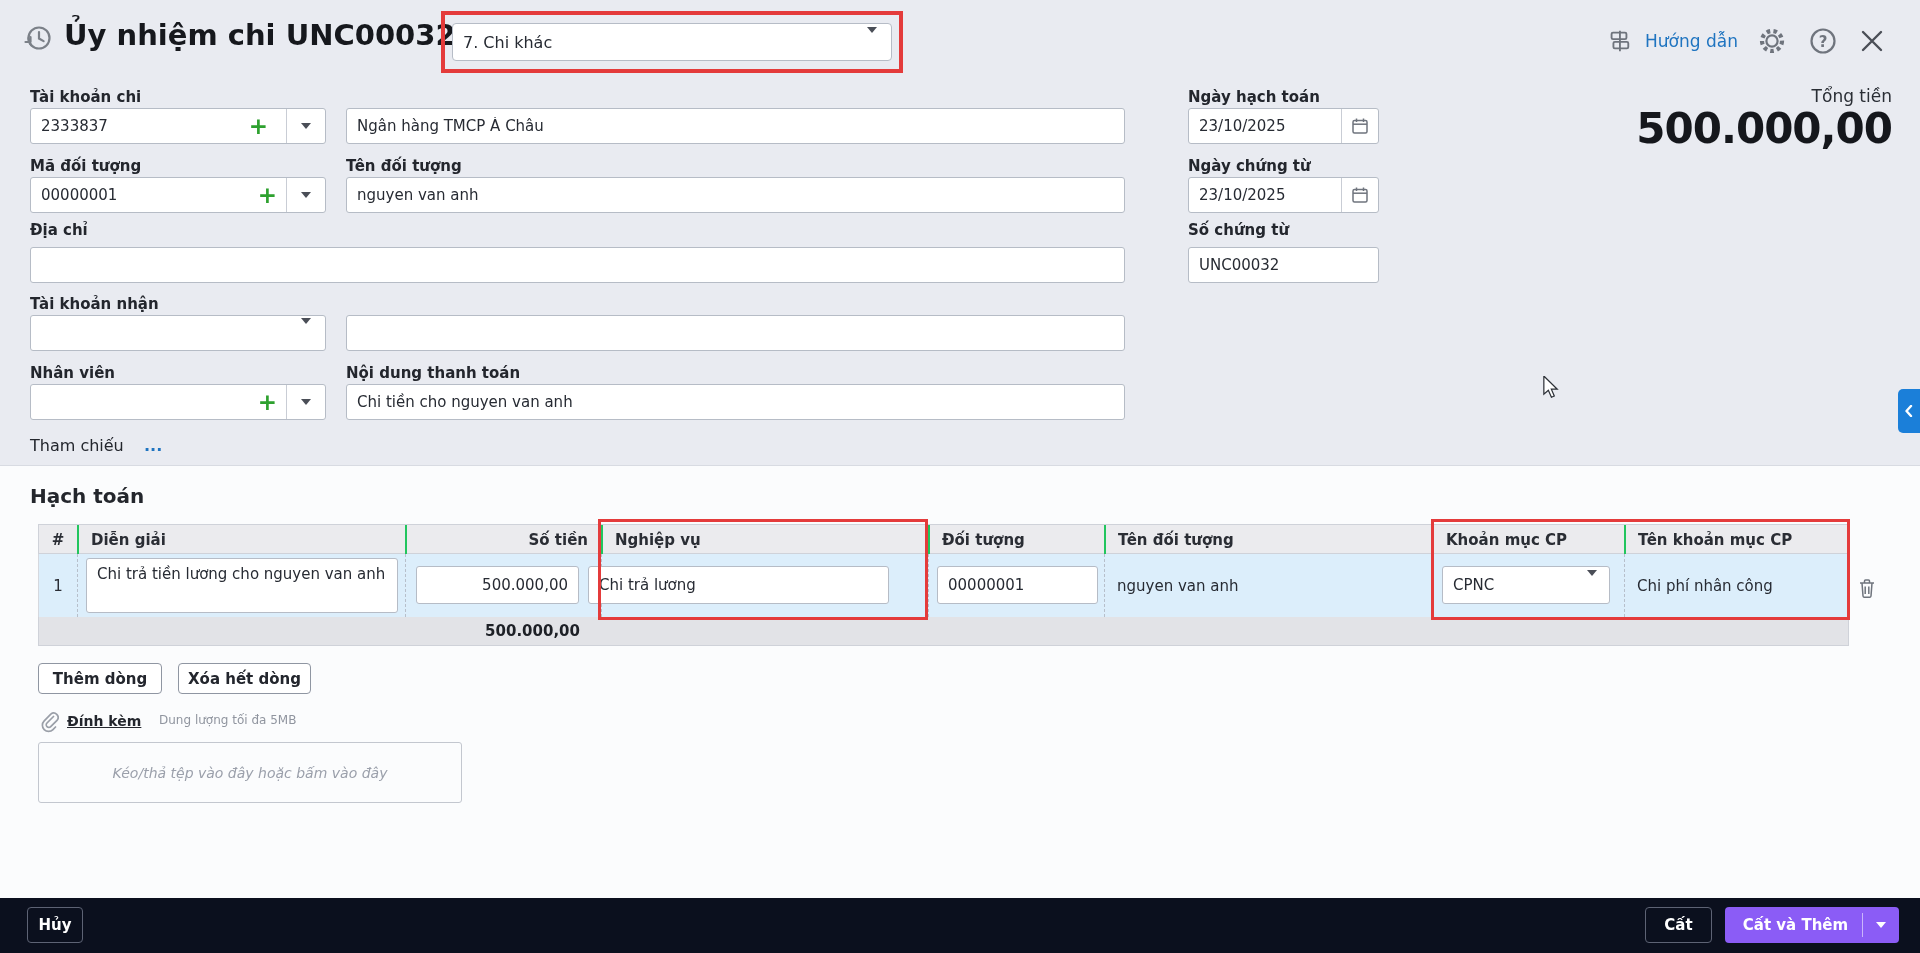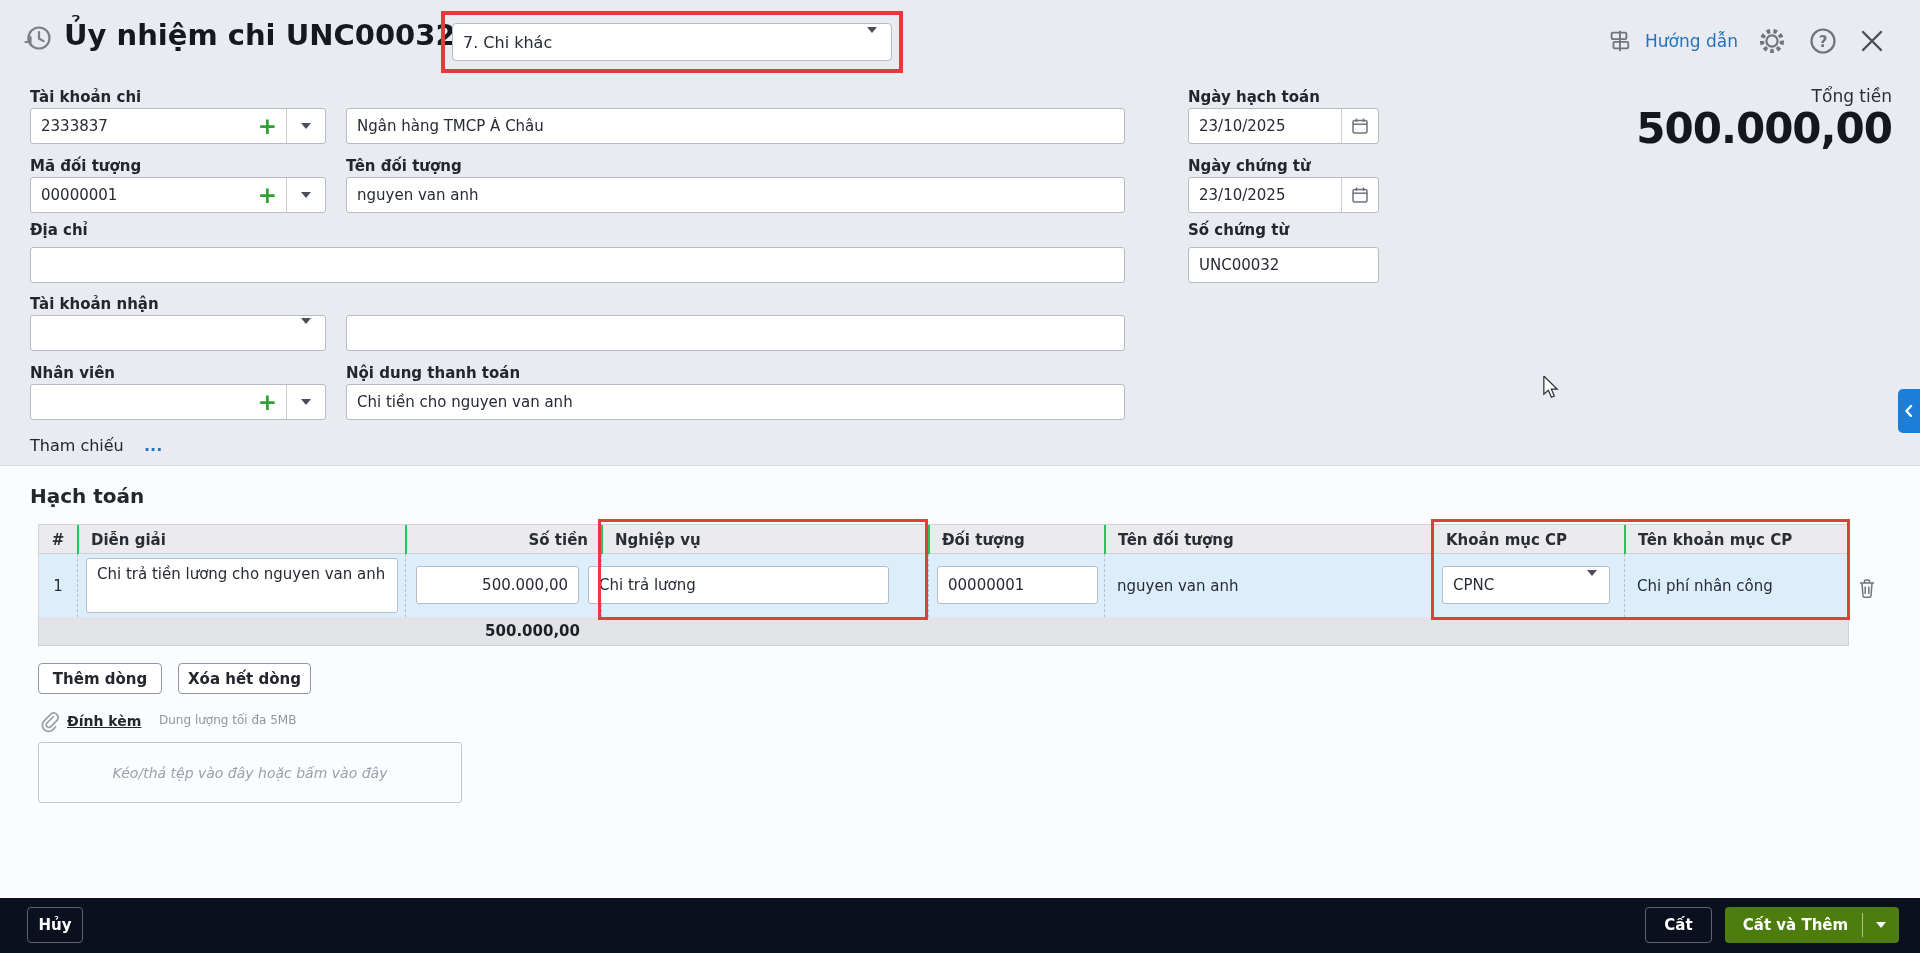--- a/index.html
+++ b/index.html
@@ -18,21 +18,21 @@
   .title{position:absolute;font-size:29px;font-weight:700;color:#16181d;white-space:nowrap;}
   .total-label{position:absolute;font-size:17px;color:#2a2e35;right:28px;top:86px;}
   .total-value{position:absolute;font-size:42px;font-weight:800;color:#15171c;right:28px;top:104px;letter-spacing:-1px;}
   .section-title{position:absolute;font-size:20px;font-weight:600;color:#23262c;}
   .th{position:absolute;top:0;height:30px;box-sizing:border-box;display:flex;align-items:center;font-size:15px;font-weight:700;color:#2a2d34;border-left:2px solid #22c55e;padding:0 12px;}
   .td{position:absolute;top:0;height:63px;box-sizing:border-box;border-left:1px dashed #b7bfca;}
   .cell-input{position:absolute;background:#fff;border:1px solid #b6bcc6;border-radius:3px;box-sizing:border-box;display:flex;align-items:center;font-size:15px;color:#272b33;padding:0 10px;}
   .btn-light{position:absolute;background:#fff;border:1px solid #8f96a2;border-radius:4px;box-sizing:border-box;display:flex;align-items:center;justify-content:center;font-size:15px;font-weight:700;color:#23262d;cursor:pointer;}
   .footer{position:absolute;left:0;top:898px;width:1920px;height:55px;background:#0b101e;}
   .btn-dark{position:absolute;background:transparent;border:1px solid #5d6374;border-radius:4px;box-sizing:border-box;display:flex;align-items:center;justify-content:center;font-size:15px;font-weight:700;color:#fff;cursor:pointer;}
-  .btn-green{position:absolute;background:#4d7c0f;border-radius:4px;display:flex;align-items:center;box-sizing:border-box;color:#fff;font-size:15px;font-weight:700;cursor:pointer;}
+  .btn-green{position:absolute;background:#8b5cf6;border-radius:4px;display:flex;align-items:center;box-sizing:border-box;color:#fff;font-size:15px;font-weight:700;cursor:pointer;}
   .btn-green .sep{width:1px;height:24px;background:rgba(255,255,255,.55);}
   .btn-green .caret{border-top-color:#fff;}
   .link{color:#1f74c0;cursor:pointer;}
   .side-tab{position:absolute;left:1898px;top:389px;width:22px;height:44px;background:#1b7fd9;border-radius:5px 0 0 5px;display:flex;align-items:center;justify-content:center;cursor:pointer;z-index:7;}
   .muted{color:#90959f;}
 </style>
 </head>
 <body>
 
 <div class="screen">
@@ -74,21 +74,21 @@
       <text x="15" y="20.5" text-anchor="middle" font-size="15" font-weight="bold" fill="#6f747d" font-family="DejaVu Sans">?</text>
     </svg>
   </div>
   <div class="icon-btn" style="left:1856px;top:26px;width:32px;height:30px;">
     <svg width="26" height="26" viewBox="0 0 26 26">
       <path d="M4 4 L22 22 M22 4 L4 22" stroke="#4a4e57" stroke-width="2.4" stroke-linecap="round"></path>
     </svg>
   </div>
 
   <div class="lbl" style="left:30px;top:88px;">Tài khoản chi</div>
-  <div class="box" style="left:30px;top:108px;width:296px;">
+  <div class="box" style="left:30px;top:108px;width:296px;gap:9px;">
     <span class="val">2333837</span>
     <span class="plus">+</span>
     <span class="seg-dd">
         <span class="caret"></span>
       </span>
   </div>
   <div class="box" style="left:346px;top:108px;width:779px;">
     <span class="val">Ngân hàng TMCP Á Châu</span>
   </div>
 

